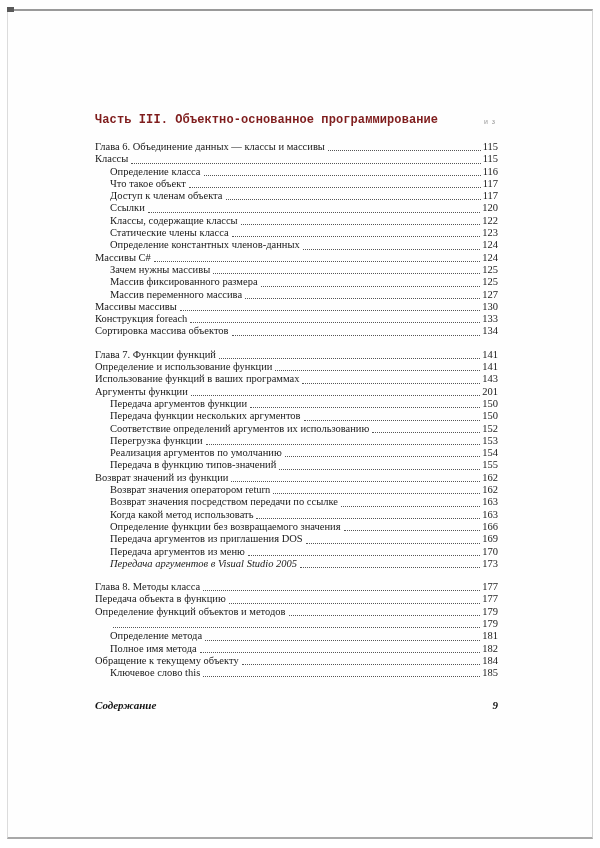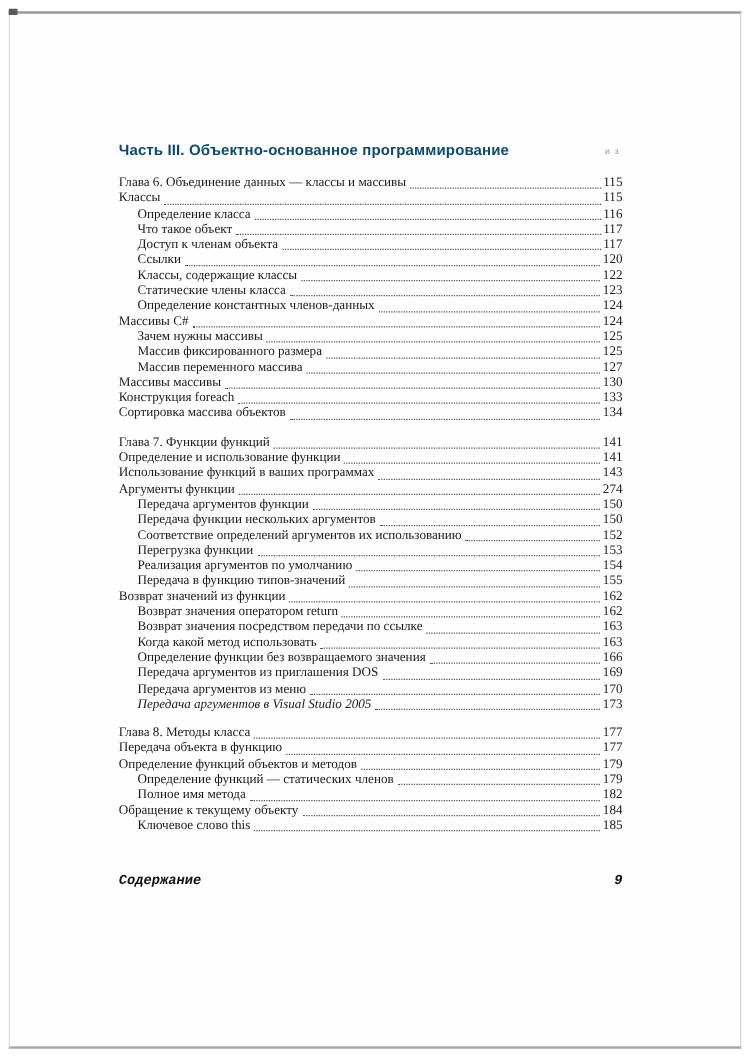--- a/index.html
+++ b/index.html
@@ -24,25 +24,25 @@
   }
   .corner-mark {
     position: absolute;
     left: 7px; top: 7px;
     width: 7px; height: 5px;
     background: #5a5a5a;
   }
   .part-title {
     position: absolute;
     left: 95px; top: 113px;
-    font-family: Liberation Sans, sans-serif;
+    font-family: Liberation Mono, monospace;
     font-weight: bold;
     font-size: 12px;
     letter-spacing: 0.1px;
-    color: #0c4a6e;
+    color: #7f1d1d;
   }
   .part-note {
     position: absolute;
     right: 104px; top: 118px;
     font-family: "Liberation Sans", sans-serif;
     font-size: 7px;
     color: #999;
     letter-spacing: 1px;
   }
   .toc-list {
@@ -70,21 +70,21 @@
     align-self: flex-end;
     height: 10px;
   }
   .pg { flex: 0 0 auto; text-align: right; }
   .footer {
     position: absolute;
     left: 95px; top: 699px;
     width: 403px;
     display: flex;
     justify-content: space-between;
-    font-family: Liberation Mono, monospace;
+    font-family: Liberation Serif, serif;
     font-weight: bold;
     font-style: italic;
     font-size: 11px;
     color: #111;
   }
 </style>
 </head>
 <body>
 
 <div class="scan-frame"></div>
@@ -185,21 +185,21 @@
       <span class="pg">141</span>
     </div>
     <div class="row lvl1">
       <span class="lbl">Использование функций в ваших программах</span>
       <span class="dots"></span>
       <span class="pg">143</span>
     </div>
     <div class="row lvl1">
       <span class="lbl">Аргументы функции</span>
       <span class="dots"></span>
-      <span class="pg">274</span>
+      <span class="pg">201</span>
     </div>
     <div class="row lvl2">
       <span class="lbl">Передача аргументов функции</span>
       <span class="dots"></span>
       <span class="pg">150</span>
     </div>
     <div class="row lvl2">
       <span class="lbl">Передача функции нескольких аргументов</span>
       <span class="dots"></span>
       <span class="pg">150</span>
@@ -273,23 +273,27 @@
       <span class="lbl">Передача объекта в функцию</span>
       <span class="dots"></span>
       <span class="pg">177</span>
     </div>
     <div class="row lvl1">
       <span class="lbl">Определение функций объектов и методов</span>
       <span class="dots"></span>
       <span class="pg">179</span>
     </div>
     <div class="row lvl2">
-      <span class="lbl">Определение функций — статических членов</span>
       <span class="dots"></span>
       <span class="pg">179</span>
+    </div>
+    <div class="row lvl2">
+      <span class="lbl">Определение метода</span>
+      <span class="dots"></span>
+      <span class="pg">181</span>
     </div>
     <div class="row lvl2">
       <span class="lbl">Полное имя метода</span>
       <span class="dots"></span>
       <span class="pg">182</span>
     </div>
     <div class="row lvl1">
       <span class="lbl">Обращение к текущему объекту</span>
       <span class="dots"></span>
       <span class="pg">184</span>

